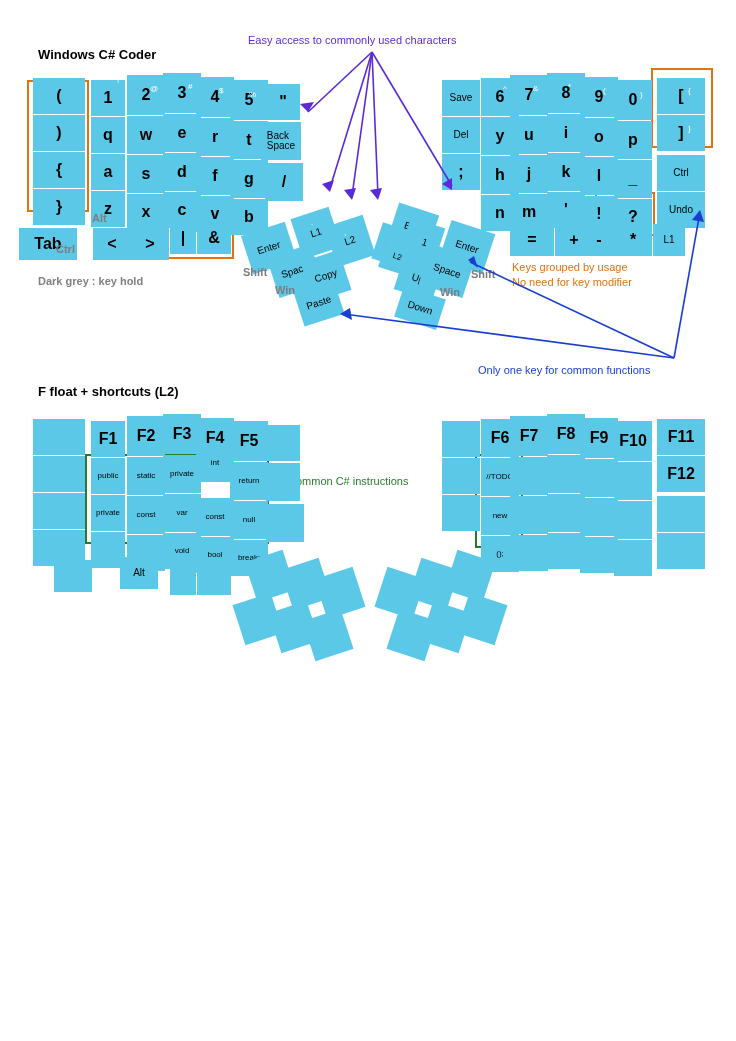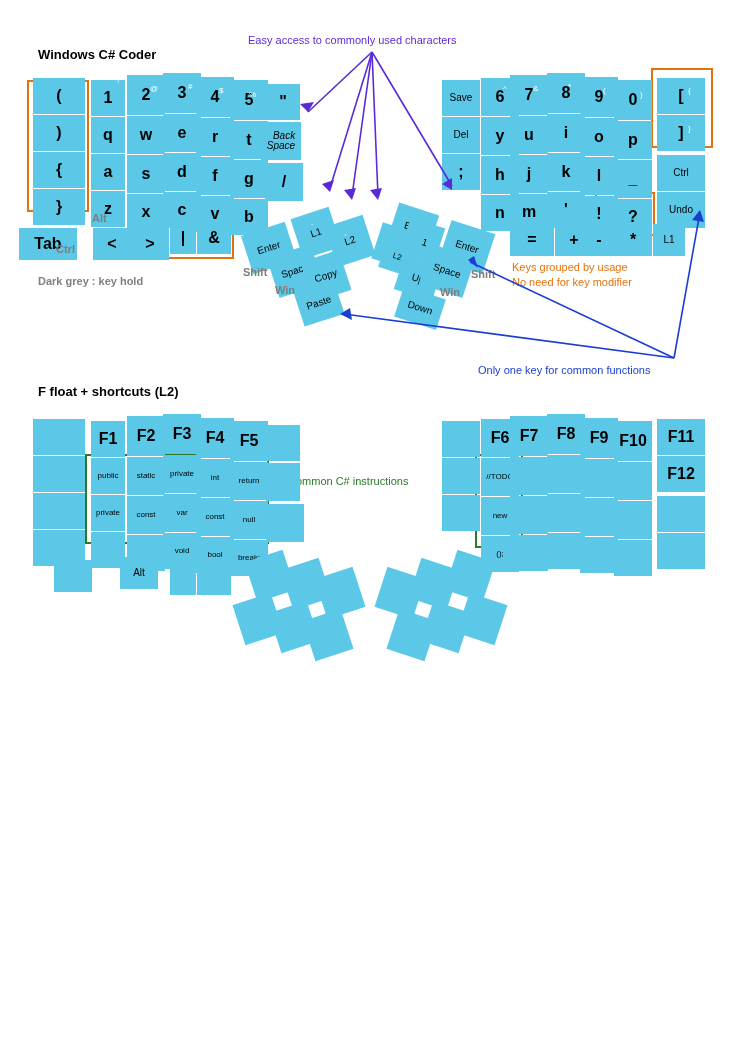--- a/index.html
+++ b/index.html
@@ -75,21 +75,21 @@
       <div class="key " style="left: 163px; top: 192px; width: 38px; height: 36px; white-space: pre-line; text-align: center; line-height: 1.05;">c</div>
       <div class="key " style="left: 196px; top: 77px; width: 38px; height: 40px; white-space: pre-line; text-align: center; line-height: 1.05;">4</div>
       <div class="key " style="left: 196px; top: 118px; width: 38px; height: 38px; white-space: pre-line; text-align: center; line-height: 1.05;">r</div>
       <div class="key " style="left: 196px; top: 157px; width: 38px; height: 38px; white-space: pre-line; text-align: center; line-height: 1.05;">f</div>
       <div class="key " style="left: 196px; top: 196px; width: 38px; height: 36px; white-space: pre-line; text-align: center; line-height: 1.05;">v</div>
       <div class="key " style="left: 230px; top: 80px; width: 38px; height: 40px; white-space: pre-line; text-align: center; line-height: 1.05;">5</div>
       <div class="key " style="left: 230px; top: 121px; width: 38px; height: 38px; white-space: pre-line; text-align: center; line-height: 1.05;">t</div>
       <div class="key " style="left: 230px; top: 160px; width: 38px; height: 38px; white-space: pre-line; text-align: center; line-height: 1.05;">g</div>
       <div class="key " style="left: 230px; top: 199px; width: 38px; height: 36px; white-space: pre-line; text-align: center; line-height: 1.05;">b</div>
       <div class="key " style="left: 266px; top: 84px; width: 34px; height: 36px; white-space: pre-line; text-align: center; line-height: 1.05;">"</div>
-      <div class="key sm" style="left: 261px; top: 122px; width: 40px; height: 38px; white-space: pre-line; text-align: right; line-height: 1.05; font-style: italic;">Back<br>Space</div>
+      <div class="key sm" style="left: 261px; top: 122px; width: 40px; height: 38px; white-space: pre-line; text-align: left; line-height: 1.05;">Back<br>Space</div>
       <div class="key " style="left: 265px; top: 163px; width: 38px; height: 38px; white-space: pre-line; text-align: center; line-height: 1.05;">/</div>
       <div class="key " style="left: 19px; top: 228px; width: 58px; height: 32px; white-space: pre-line; text-align: center; line-height: 1.05;">Tab</div>
       <div class="key " style="left: 93px; top: 228px; width: 38px; height: 32px; white-space: pre-line; text-align: center; line-height: 1.05;">&lt;</div>
       <div class="key " style="left: 131px; top: 228px; width: 38px; height: 32px; white-space: pre-line; text-align: center; line-height: 1.05;">&gt;</div>
       <div class="key " style="left: 170px; top: 222px; width: 26px; height: 32px; white-space: pre-line; text-align: center; line-height: 1.05;">|</div>
       <div class="key " style="left: 197px; top: 222px; width: 34px; height: 32px; white-space: pre-line; text-align: center; line-height: 1.05;">&amp;</div>
       <div class="key " style="left: 33px; top: 419px; width: 52px; height: 36px;"></div>
       <div class="key " style="left: 33px; top: 456px; width: 52px; height: 36px;"></div>
       <div class="key " style="left: 33px; top: 493px; width: 52px; height: 36px;"></div>
       <div class="key " style="left: 33px; top: 530px; width: 52px; height: 36px;"></div>
@@ -101,21 +101,21 @@
       <div class="key " style="left: 127px; top: 416px; width: 38px; height: 40px; white-space: pre-line; text-align: center; line-height: 1.05;">F2</div>
       <div class="key tiny" style="left: 127px; top: 457px; width: 38px; height: 38px; white-space: pre-line; text-align: center; line-height: 1.05;">static</div>
       <div class="key tiny" style="left: 127px; top: 496px; width: 38px; height: 38px; white-space: pre-line; text-align: center; line-height: 1.05;">const</div>
       <div class="key " style="left: 127px; top: 535px; width: 38px; height: 36px;"></div>
       <div class="key sm" style="left: 120px; top: 557px; width: 38px; height: 32px; white-space: pre-line; text-align: center; line-height: 1.05;">Alt</div>
       <div class="key " style="left: 163px; top: 414px; width: 38px; height: 40px; white-space: pre-line; text-align: center; line-height: 1.05;">F3</div>
       <div class="key tiny" style="left: 163px; top: 455px; width: 38px; height: 38px; white-space: pre-line; text-align: center; line-height: 1.05;">private</div>
       <div class="key tiny" style="left: 163px; top: 494px; width: 38px; height: 38px; white-space: pre-line; text-align: center; line-height: 1.05;">var</div>
       <div class="key tiny" style="left: 163px; top: 533px; width: 38px; height: 36px; white-space: pre-line; text-align: center; line-height: 1.05;">void</div>
       <div class="key " style="left: 196px; top: 418px; width: 38px; height: 40px; white-space: pre-line; text-align: center; line-height: 1.05;">F4</div>
-      <div class="key tiny" style="left: 196px; top: 459px; width: 38px; height: 38px; white-space: pre-line; text-align: center; line-height: 1.05;">int</div>
+      <div class="key tiny" style="left: 196px; top: 444px; width: 38px; height: 38px; white-space: pre-line; text-align: center; line-height: 1.05;">int</div>
       <div class="key tiny" style="left: 196px; top: 498px; width: 38px; height: 38px; white-space: pre-line; text-align: center; line-height: 1.05;">const</div>
       <div class="key tiny" style="left: 196px; top: 537px; width: 38px; height: 36px; white-space: pre-line; text-align: center; line-height: 1.05;">bool</div>
       <div class="key " style="left: 230px; top: 421px; width: 38px; height: 40px; white-space: pre-line; text-align: center; line-height: 1.05;">F5</div>
       <div class="key tiny" style="left: 230px; top: 462px; width: 38px; height: 38px; white-space: pre-line; text-align: center; line-height: 1.05;">return</div>
       <div class="key tiny" style="left: 230px; top: 501px; width: 38px; height: 38px; white-space: pre-line; text-align: center; line-height: 1.05;">null</div>
       <div class="key tiny" style="left: 230px; top: 540px; width: 38px; height: 36px; white-space: pre-line; text-align: center; line-height: 1.05;">break;</div>
       <div class="key " style="left: 266px; top: 425px; width: 34px; height: 36px;"></div>
       <div class="key " style="left: 266px; top: 463px; width: 34px; height: 38px;"></div>
       <div class="key " style="left: 266px; top: 504px; width: 38px; height: 38px;"></div>
       <div class="key " style="left: 170px; top: 563px; width: 26px; height: 32px;"></div>

